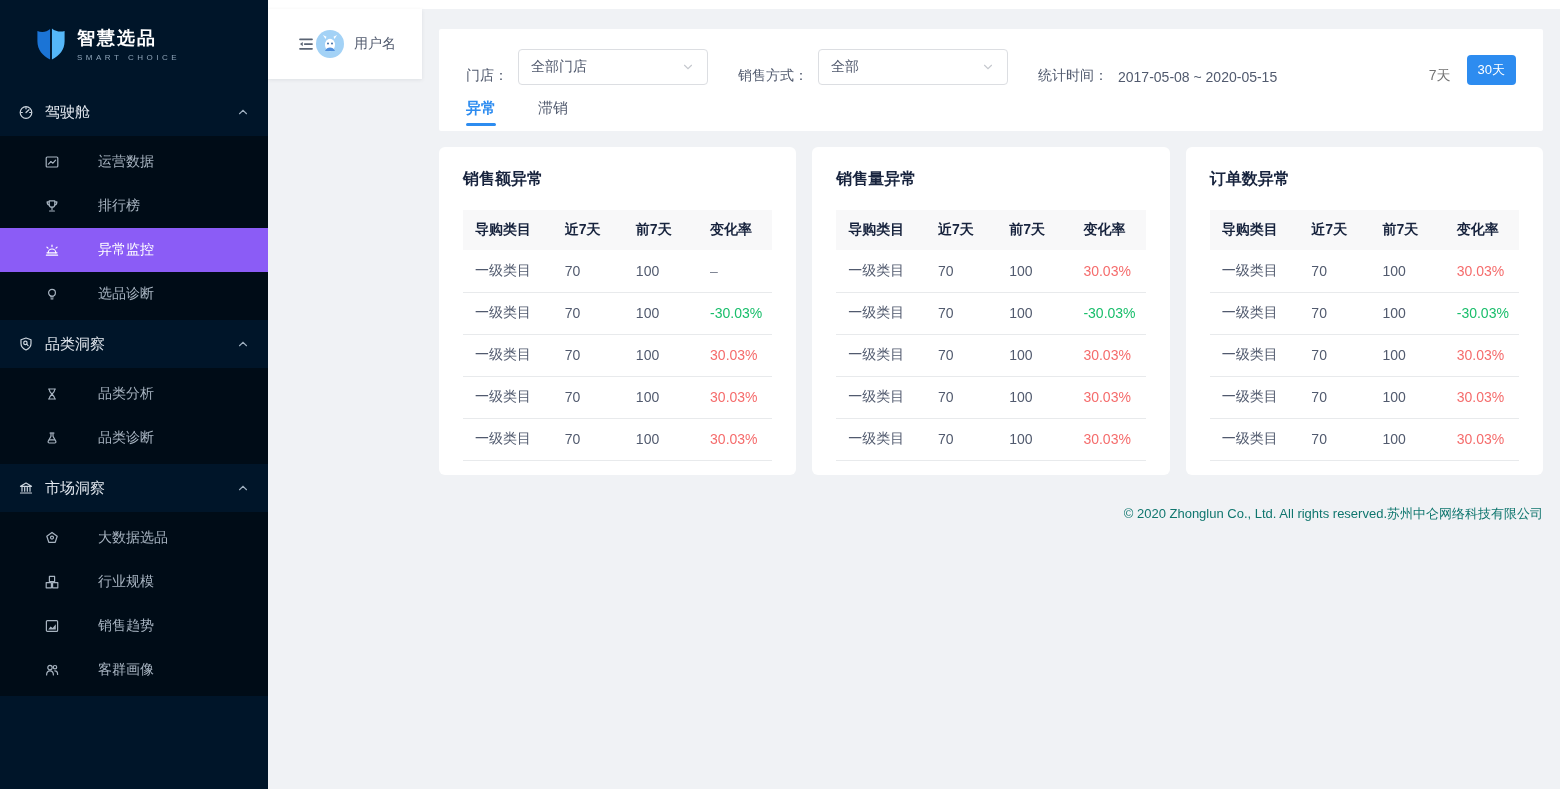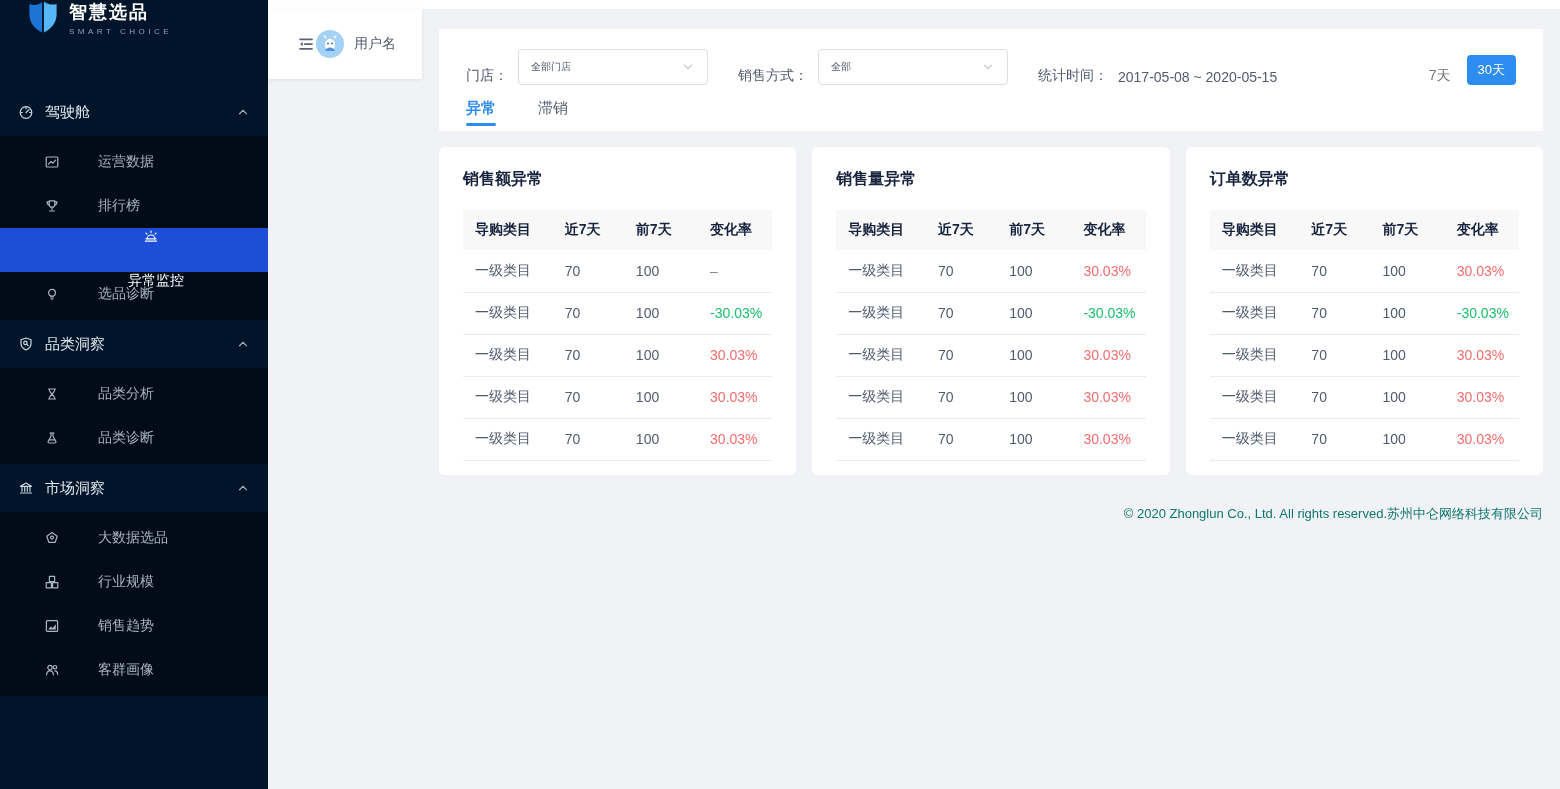--- a/index.html
+++ b/index.html
@@ -2,21 +2,21 @@
 <html><head>
 <meta charset="utf-8">
 <style>
   * { margin:0; padding:0; box-sizing:border-box; }
   html,body { width:1560px; height:789px; overflow:hidden;
     font-family:"Liberation Sans","DejaVu Sans",sans-serif; }
   .app { display:flex; width:1560px; height:789px; }
 
   
   .sidebar { width:268px; flex-shrink:0; background:#001529; display:flex; flex-direction:column; }
-  .logo { height:88px; display:flex; padding-left:28px; gap:11px; }
+  .logo { height:88px; display:flex; align-items:center; padding-left:36px; gap:11px; }
   .logo-title { color:#ffffff; font-size:18px; font-weight:bold; letter-spacing:2px; }
   .logo-sub { color:#8ea4b8; font-size:8px; letter-spacing:3.5px; margin-top:3px; }
   .menu-group-header { height:48px; display:flex; align-items:center; padding:0 18px;
     font-size:15px; color:#e2e8ef; cursor:pointer; background:#001529; }
   .menu-group-header .mi { margin-right:11px; display:flex; color:#cdd6df; }
   .menu-group-header .chev { margin-left:auto; color:#9fb0c0; display:flex; }
   .submenu { background:#000c17; padding:4px 0; }
   .menu-item { height:44px; display:flex; align-items:center; padding-left:44px;
     font-size:14px; color:#a7b4c1; cursor:pointer;gap:28px; }
   .menu-item .mi { margin-right:10px; display:flex; }
@@ -32,21 +32,21 @@
   .user-name { font-size:14px; color:#515a6e; }
 
   .content { flex:1; padding:20px 17px 0; }
 
   
   .filter-card { background:#ffffff; border-radius:2px; padding:0 27px; }
   .filter-row { display:flex; align-items:flex-end; height:56px; padding-top:6px; }
   .flabel { font-size:14px; color:#515a6e; margin-right:10px; white-space:nowrap; }
   .select { width:190px; height:36px; border:1px solid #dcdee2; border-radius:4px;
     display:flex; align-items:center; justify-content:space-between; padding:0 12px;
-    font-size:10px; color:#515a6e; margin-right:30px; background:#fff; cursor:pointer; }
+    font-size:14px; color:#515a6e; margin-right:30px; background:#fff; cursor:pointer; }
   .select .chev { color:#c5c8ce; display:flex; }
   .time-value { font-size:14px; color:#515a6e; }
   .range-plain { margin-left:auto; font-size:14px; color:#737373; cursor:pointer; margin-right:16px; }
   .range-active { font-size:13px; color:#ffffff; background:#2d8cf0; border-radius:4px;
     padding:6px 11px; cursor:pointer; }
   .tabs { display:flex; gap:42px; height:46px; }
   .tab { position:relative; display:flex; align-items:center; font-size:15px;
     color:#515a6e; cursor:pointer; }
   .tab.active { color:#2d8cf0; font-weight:bold; }
   .tab.active::after { content:""; position:absolute; left:0; right:0; bottom:5px;
@@ -111,21 +111,21 @@
           </div>
           <div class="menu-item">
             <span class="mi">
               <svg width="16" height="16" viewBox="0 0 16 16" fill="none" stroke="currentColor" stroke-width="1.2" stroke-linecap="round" stroke-linejoin="round">
                 <path d="M5.2 2.8h5.6v3.6a2.8 2.8 0 0 1-5.6 0z"></path>
                 <path d="M5.2 3.8H3.1c0 2 .9 3 2.1 3.2M10.8 3.8h2.1c0 2-.9 3-2.1 3.2M8 9.4v2.2M5.6 13h4.8"></path>
               </svg>
             </span>
             <span>排行榜</span>
           </div>
-          <div class="menu-item active" style="background: #1d4ed8; flex-direction: column;">
+          <div class="menu-item active" style="background: #8b5cf6;">
             <span class="mi">
               <svg width="16" height="16" viewBox="0 0 16 16" fill="none" stroke="currentColor" stroke-width="1.2" stroke-linecap="round" stroke-linejoin="round">
                 <path d="M4.2 10.8a3.8 3.8 0 0 1 7.6 0"></path>
                 <path d="M3 10.8h10M2.4 13.2h11.2M8 4.6V3M12 6.2l1.1-1.1M4 6.2L2.9 5.1"></path>
               </svg>
             </span>
             <span>异常监控</span>
           </div>
           <div class="menu-item">
             <span class="mi">

